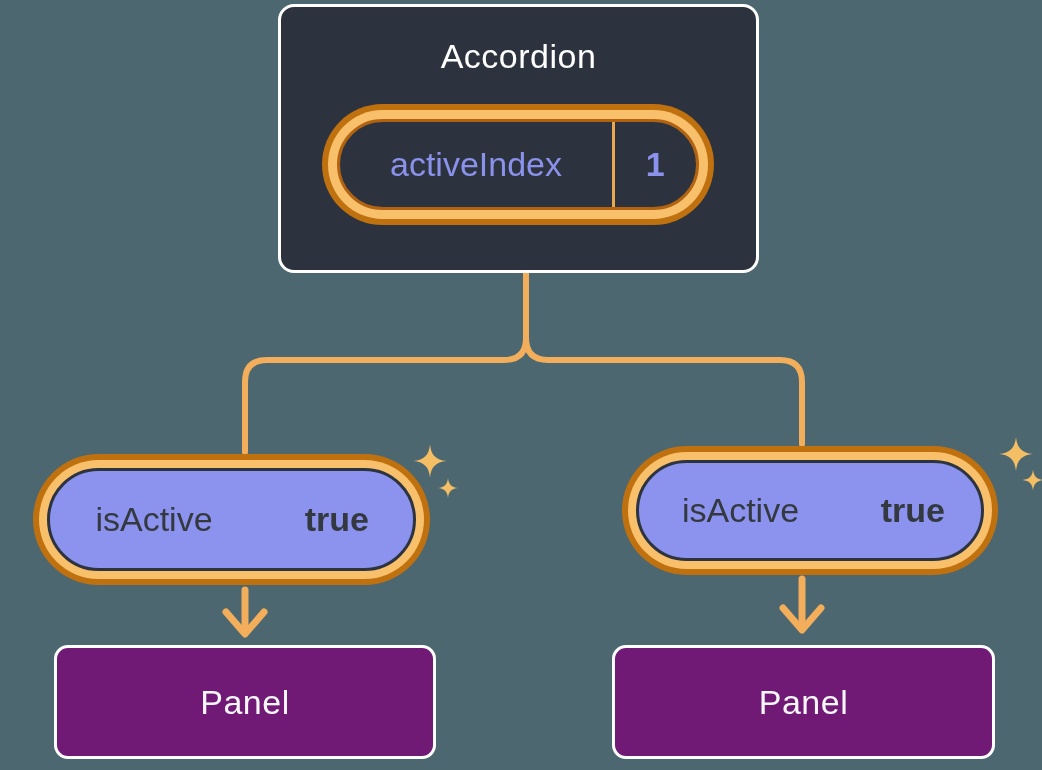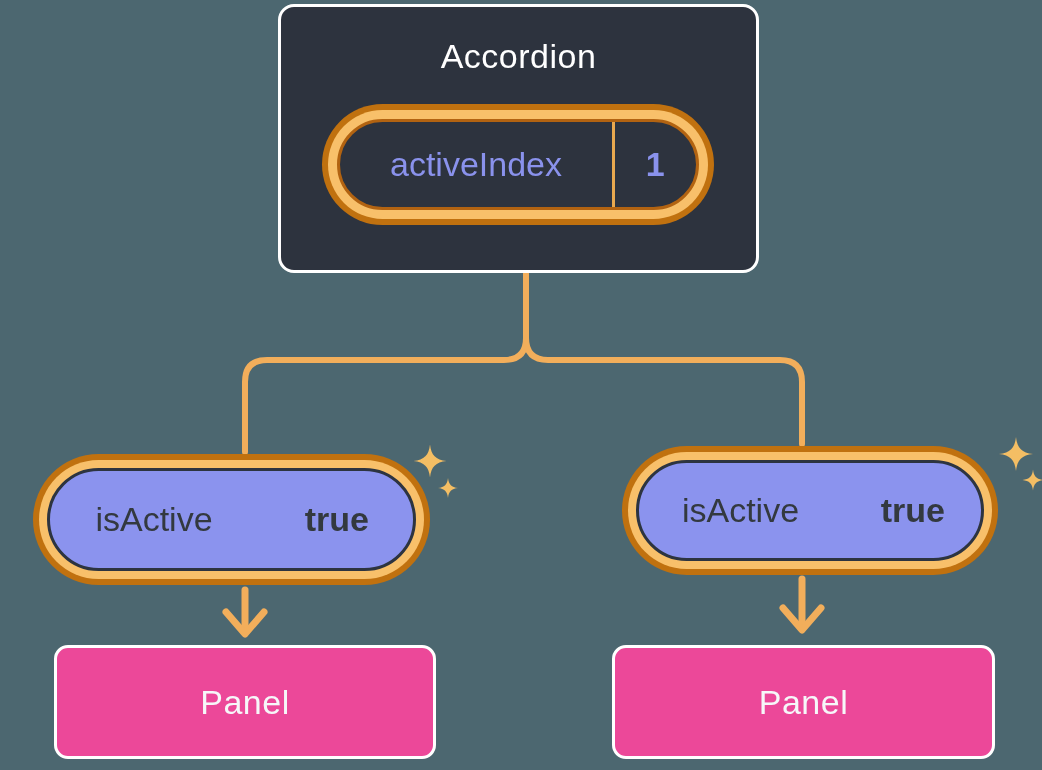--- a/index.html
+++ b/index.html
@@ -25,21 +25,21 @@
     color:#FFFFFF;
     font-size:34px;
     font-weight:500;
     letter-spacing:.5px;
   }
   #accordion-box{left:266px;top:4px;width:481px;height:269px;}
   #accordion-box .comp-title{margin-top:30px;}
 
   .panel-box{
     position:absolute;
-    background:#ec4899;
+    background:#701a75;
     border:3px solid #FFFFFF;
     border-radius:14px;
     box-sizing:border-box;
     display:flex;align-items:center;justify-content:center;
   }
   #panel-left{left:42px;top:645px;width:382px;height:114px;}
   #panel-right{left:600px;top:645px;width:383px;height:114px;}
   .panel-label{color:#F6F7F9;font-size:34px;font-weight:500;letter-spacing:.5px;}
 
   

